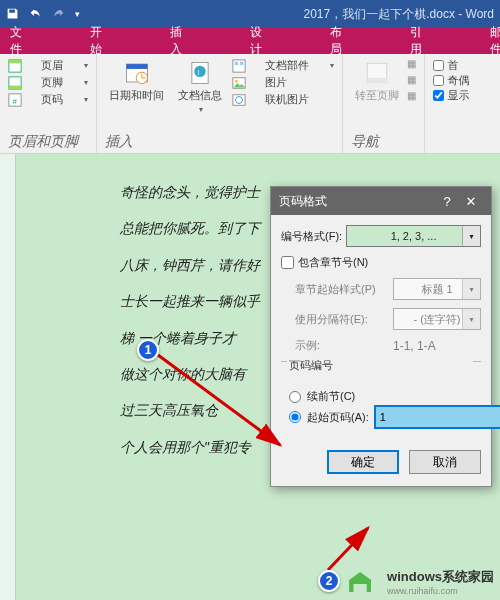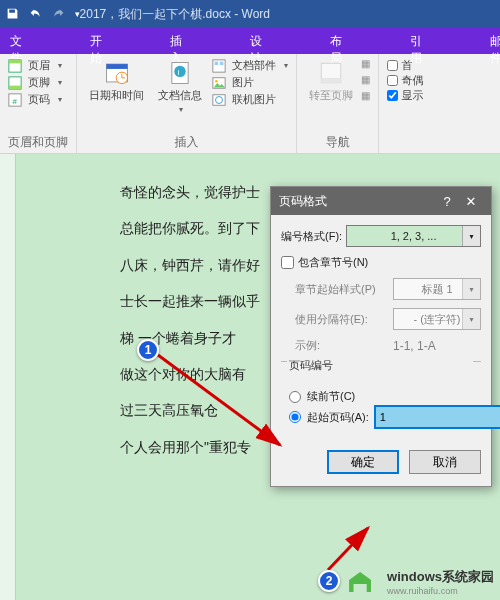--- a/index.html
+++ b/index.html
@@ -2,42 +2,42 @@
 <html><head>
 <meta charset="utf-8">
 <style>
 * { margin: 0; padding: 0; box-sizing: border-box; font-family: "Microsoft YaHei", sans-serif; }
 body { width: 500px; height: 600px; overflow: hidden; background: #fff; position: relative; }
 
 
 .titlebar { height: 28px; background: #2B579A; display: flex; align-items: center; padding: 0 6px; color: #fff; font-size: 11px; }
 .tb-icons { display: flex; gap: 10px; align-items: center; }
 .tb-icon svg { width: 13px; height: 13px; fill: #fff; }
-.tb-title { flex: 1; text-align: left; font-size: 12px; color: #d6e2f2; }
-
-
-.tabs { height: 26px; background: #6d28d9; display: flex; align-items: flex-start; font-size: 12px; gap: 48px; }
+.tb-title { flex: 1; text-align: right; font-size: 12px; color: #d6e2f2; }
+
+
+.tabs { height: 26px; background: #be185d; display: flex; align-items: center; font-size: 12px; gap: 48px; }
 .tab { padding: 5px 10px; color: #fff; cursor: pointer; }
 
 
 .ribbon { height: 100px; background: #F1F1F1; border-bottom: 1px solid #d4d4d4; display: flex; font-size: 11px; color: #444; }
 .group { border-right: 1px solid #d9d9d9; padding: 4px 8px 2px; display: flex; flex-direction: column; justify-content: space-between; }
-.group-label { text-align: center; font-size: 12px; color: #666; }
-.rib-row { display: flex; align-items: center; gap: 6px; margin-bottom: 2px; white-space: nowrap; }
+.group-label { text-align: left; font-size: 14px; color: #666; font-style: italic; }
+.rib-row { display: flex; align-items: center; gap: 19px; margin-bottom: 2px; white-space: nowrap; }
 .rib-big { display: flex; flex-direction: column; align-items: center; gap: 2px; padding: 2px 4px; cursor: pointer; }
 .rib-big svg { width: 26px; height: 26px; }
 .rib-small svg { width: 14px; height: 14px; }
 .caret { font-size: 8px; color: #666; margin-left: 2px; }
 .chk { display: flex; align-items: center; gap: 3px; white-space: nowrap; }
 .chk input { width: 11px; height: 11px; }
 
 
 .doc-area { position: absolute; top: 154px; bottom: 0; left: 0; right: 0; background: #C9E9CC; overflow: hidden; }
 .ruler-v { position: absolute; left: 0; top: 0; bottom: 0; width: 16px; background: #e9f5ea; border-right: 1px solid #bcd; }
-.page { position: absolute; left: 20px; top: 10px; width: 460px; background: #C9E9CC; padding: 10px 100px 10px 100px; }
+.page { position: absolute; left: 20px; top: 10px; width: 460px; background: #C9E9CC; padding: 10px 100px 10px 100px; font-style: italic; }
 .para { font-size: 14px; color: #222; line-height: 2.6; white-space: nowrap; }
 
 
 .dialog { position: absolute; left: 270px; top: 186px; width: 222px; background: #F0F0F0; border: 1px solid #888; box-shadow: 2px 3px 10px rgba(0,0,0,.35); font-size: 12px; color: #222; }
 .dlg-title { height: 28px; background: #666; color: #fff; display: flex; align-items: center; padding: 0 8px; font-size: 12px; }
 .dlg-title .sp { flex: 1; }
 .dlg-x { width: 24px; text-align: center; cursor: pointer; font-size: 13px; }
 .dlg-body { padding: 10px 10px 6px; }
 .fld { display: flex; align-items: center; margin-bottom: 8px; gap: 4px; }
 .fld label { font-size: 11px; }

